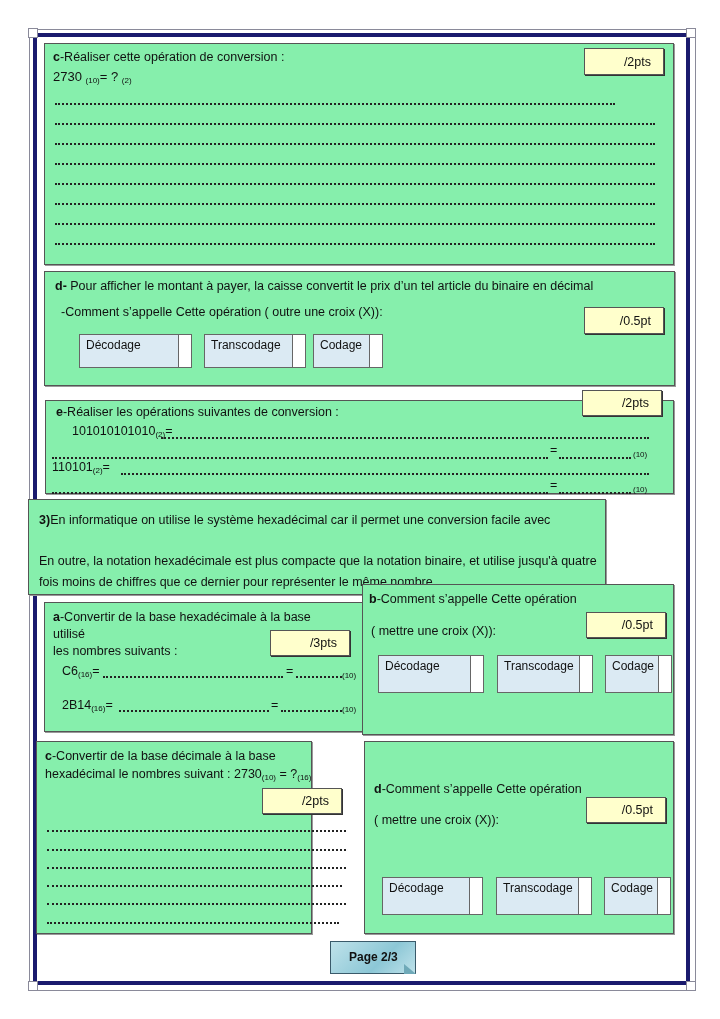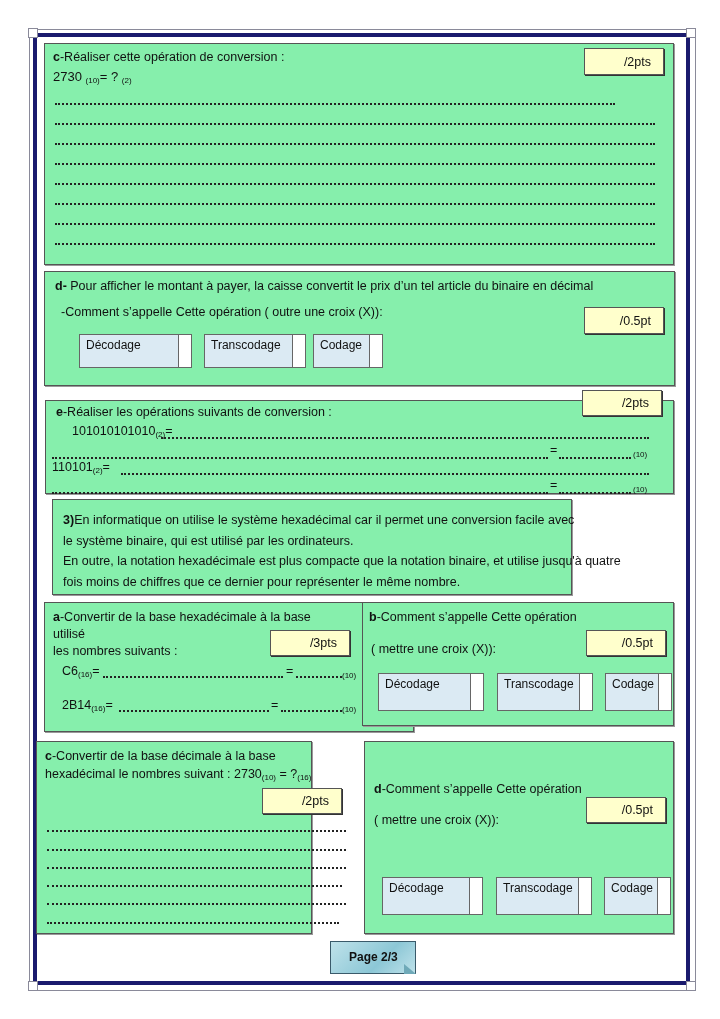--- a/index.html
+++ b/index.html
@@ -56,39 +56,38 @@
       <span class="lbl">Transcodage</span>
       <span class="chk"></span>
     </div>
   <div class="choice" style="left:268px;top:62px;width:70px;">
       <span class="lbl">Codage</span>
       <span class="chk"></span>
     </div>
 </div>
 
 <div class="box" style="left:45px;top:400px;width:629px;height:94px;">
-  <div class="t" style="left:10px;top:4px;"><b>e</b><span>-Réaliser les  opérations suivants  de conversion :</span></div>
+  <div class="t" style="left:10px;top:4px;"><b>e</b><span>-Réaliser les  opérations suivantes  de conversion :</span></div>
   <div class="t" style="left:6px;top:23px;margin-left:20px;"><span>101010101010</span><sub>(2)</sub><span>=</span></div>
   <div class="dots" style="left:115px;top:34px;width:488px;"></div>
   <div class="dots" style="left:6px;top:54px;width:496px;"></div>
   <div class="t" style="left:504px;top:42px;"><span>=</span></div>
   <div class="dots" style="left:513px;top:54px;width:72px;"></div>
   <div class="t" style="left:587px;top:43px;"><sub>(10)</sub></div>
   <div class="t" style="left:6px;top:59px;"><span>110101</span><sub>(2)</sub><span>=</span></div>
   <div class="dots" style="left:75px;top:70px;width:528px;"></div>
   <div class="dots" style="left:6px;top:89px;width:496px;"></div>
   <div class="t" style="left:504px;top:77px;"><span>=</span></div>
   <div class="dots" style="left:513px;top:89px;width:72px;"></div>
   <div class="t" style="left:587px;top:78px;"><sub>(10)</sub></div>
 </div>
 <div class="pts" style="left:582px;top:390px;width:80px;height:26px;padding-top:5px;">/2pts</div>
 
-<div class="box" style="left:52px;top:499px;width:520px;height:96px;">
+<div class="box" style="left:28px;top:499px;width:578px;height:96px;">
   <div class="t" style="left:10px;top:13px;"><b>3)</b><span>En informatique on utilise le système hexadécimal car il permet une conversion facile avec</span></div>
-  <div class="t" style="left:10px;top:34px;"> le système   binaire, qui est utilisé par les ordinateurs.</div>
   <div class="t" style="left:10px;top:54px;"> En outre, la notation hexadécimale est plus compacte que la notation binaire, et utilise jusqu'à quatre</div>
   <div class="t" style="left:10px;top:75px;"> fois moins de chiffres que ce dernier pour représenter le même nombre.</div>
 </div>
 
 <div class="box" style="left:44px;top:602px;width:370px;height:130px;">
   <div class="t" style="left:8px;top:7px;"><b>a</b><span>-Convertir de la base hexadécimale à la base</span></div>
   <div class="t" style="left:8px;top:24px;">utilisé</div>
   <div class="t" style="left:8px;top:41px;">les nombres suivants :</div>
   <div class="pts" style="left:225px;top:27px;width:80px;height:26px;padding-top:5px;">/3pts</div>
   <div class="t" style="left:17px;top:61px;"><span>C6</span><sub>(16)</sub><span>=</span></div>
@@ -96,21 +95,21 @@
   <div class="t" style="left:241px;top:61px;">=</div>
   <div class="dots" style="left:251px;top:71px;width:46px;"></div>
   <div class="t" style="left:297px;top:62px;"><sub>(10)</sub></div>
   <div class="t" style="left:17px;top:95px;"><span>2B14</span><sub>(16)</sub><span>=</span></div>
   <div class="dots" style="left:74px;top:105px;width:150px;"></div>
   <div class="t" style="left:226px;top:95px;">=</div>
   <div class="dots" style="left:236px;top:105px;width:61px;"></div>
   <div class="t" style="left:297px;top:96px;"><sub>(10)</sub></div>
 </div>
 
-<div class="box" style="left:362px;top:602px;width:312px;height:124px;">
+<div class="box" style="left:362px;top:584px;width:312px;height:151px;">
   <div class="t" style="left:6px;top:7px;"><b>b</b><span>-Comment s’appelle Cette opération</span></div>
   <div class="t" style="left:8px;top:39px;">( mettre une croix (X)):</div>
   <div class="pts" style="left:223px;top:27px;width:80px;height:26px;padding-top:5px;">/0.5pt</div>
   <div class="choice" style="left:15px;top:70px;width:106px;height:38px;">
       <span class="lbl">Décodage</span>
       <span class="chk" style="height:36px;"></span>
     </div>
   <div class="choice" style="left:134px;top:70px;width:96px;height:38px;">
       <span class="lbl">Transcodage</span>
       <span class="chk" style="height:36px;"></span>

